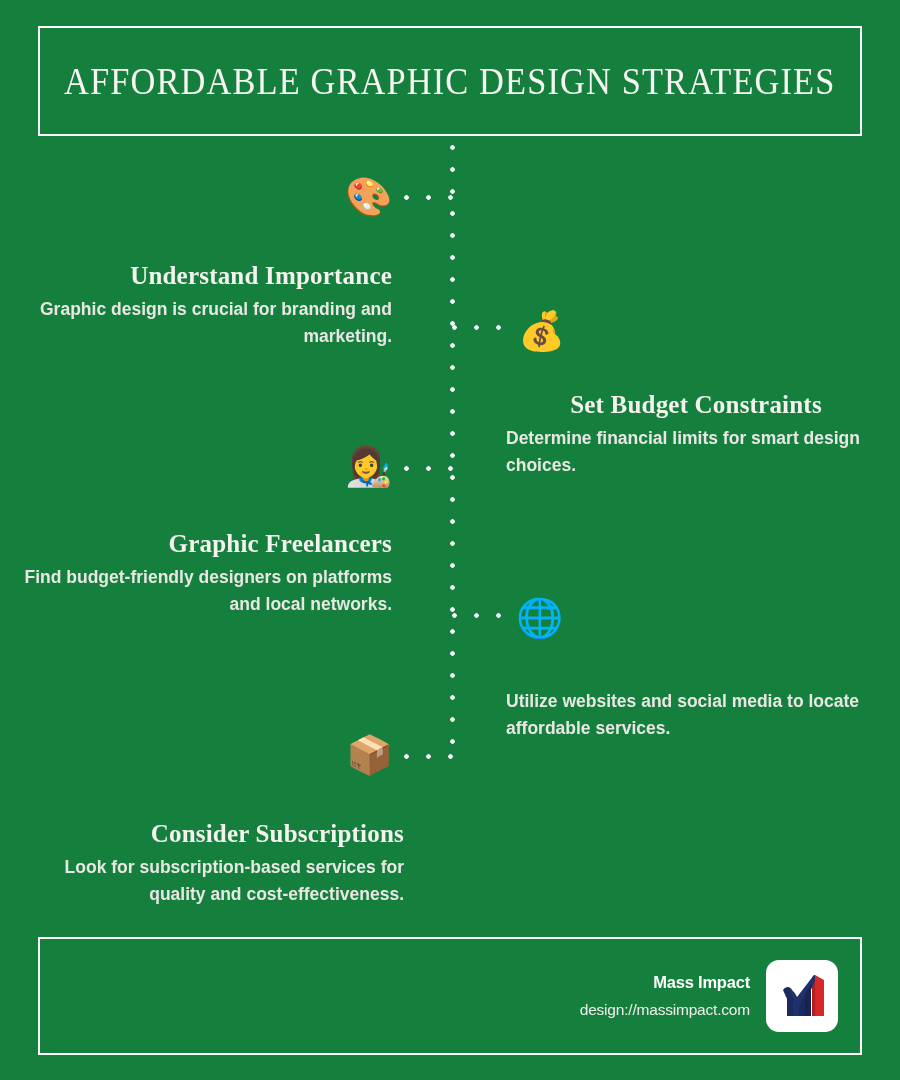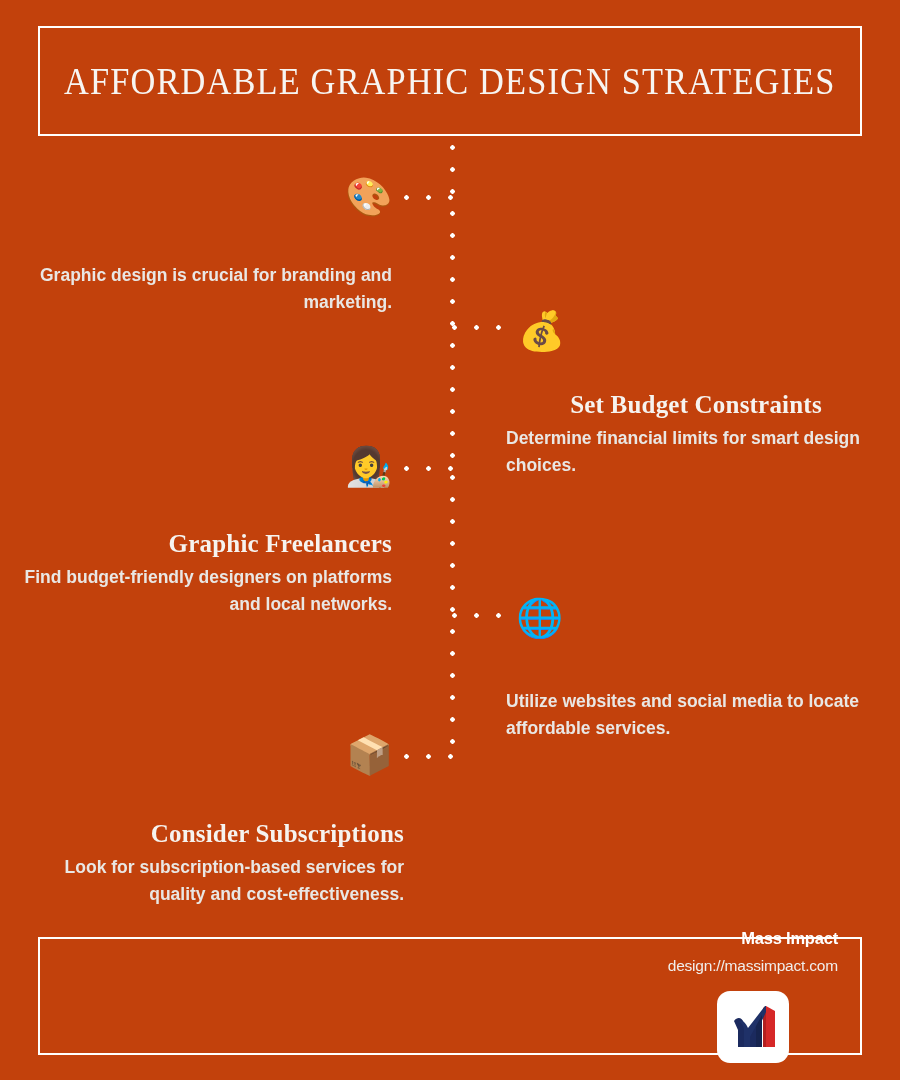--- a/index.html
+++ b/index.html
@@ -4,21 +4,21 @@
 <style>
   html, body {
     margin: 0;
     padding: 0;
     background: #14162a;
   }
   #page {
     position: relative;
     width: 900px;
     height: 1080px;
-    background: #c2410c;
+    background: #15803d;
     overflow: hidden;
     font-family: "Liberation Sans", sans-serif;
   }
 
   
   #title-box {
     position: absolute;
     left: 38px;
     top: 26px;
     width: 824px;
@@ -104,21 +104,20 @@
     box-sizing: border-box;
   }
   #footer-inner {
     position: absolute;
     right: 22px;
     top: 50%;
     transform: translateY(-50%);
     display: flex;
     align-items: center;
     gap: 16px;
-    flex-direction: column;
   }
   #footer-textblock { text-align: right; }
   #brand-name {
     font-family: "Liberation Sans", sans-serif;
     font-size: 16.5px;
     font-weight: 700;
     color: #ffffff;
     letter-spacing: -0.2px;
     margin-bottom: 9px;
   }
@@ -153,20 +152,21 @@
 
   <div class="connector" style="left:404px; top:195px; width:50px;"></div>
   <div class="connector" style="left:452px; top:325px; width:58px;"></div>
   <div class="connector" style="left:404px; top:466px; width:50px;"></div>
   <div class="connector" style="left:452px; top:613px; width:60px;"></div>
   <div class="connector" style="left:404px; top:754px; width:50px;"></div>
 
   <div class="step left">
     <span class="step-emoji" style="left:345px; top:178px;">🎨</span>
     <div class="step-text" style="left:12px; top:262px;">
+      <p class="step-title">Understand Importance</p>
       <p class="step-desc">Graphic design is crucial for branding and marketing.</p>
     </div>
   </div>
 
   <div class="step right">
     <span class="step-emoji" style="left:518px; top:312px;">💰</span>
     <div class="step-text" style="left:506px; top:391px;">
       <p class="step-title">Set Budget Constraints</p>
       <p class="step-desc">Determine financial limits for smart design choices.</p>
     </div>

